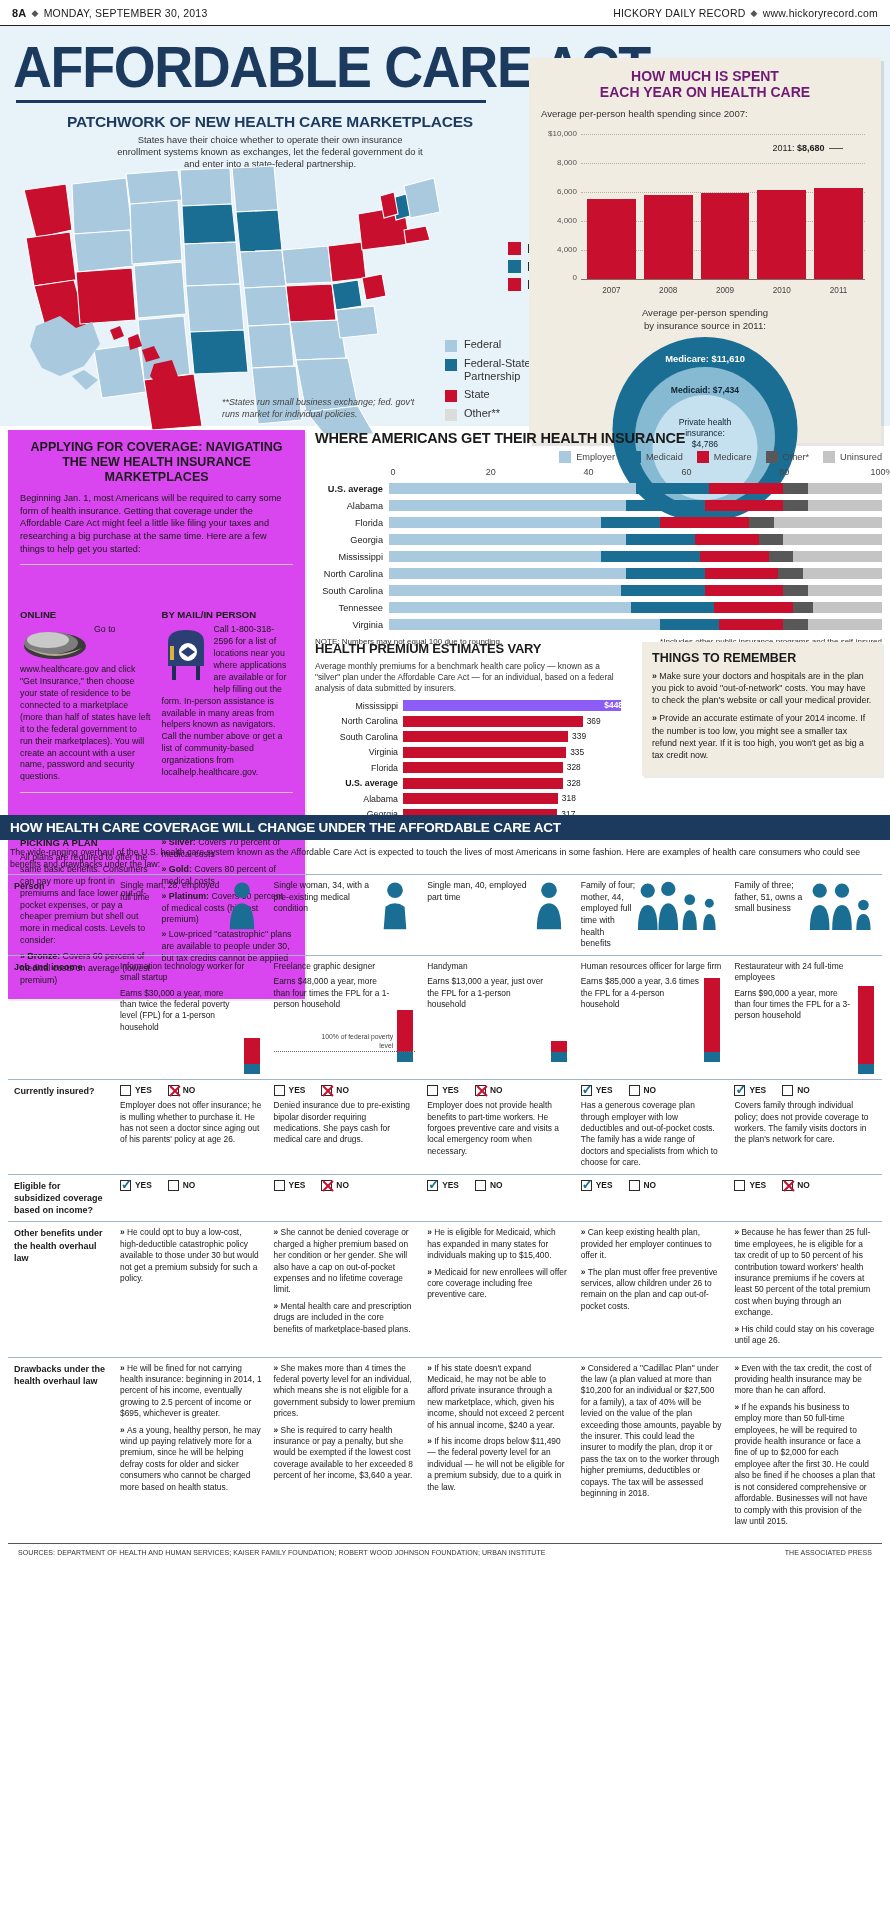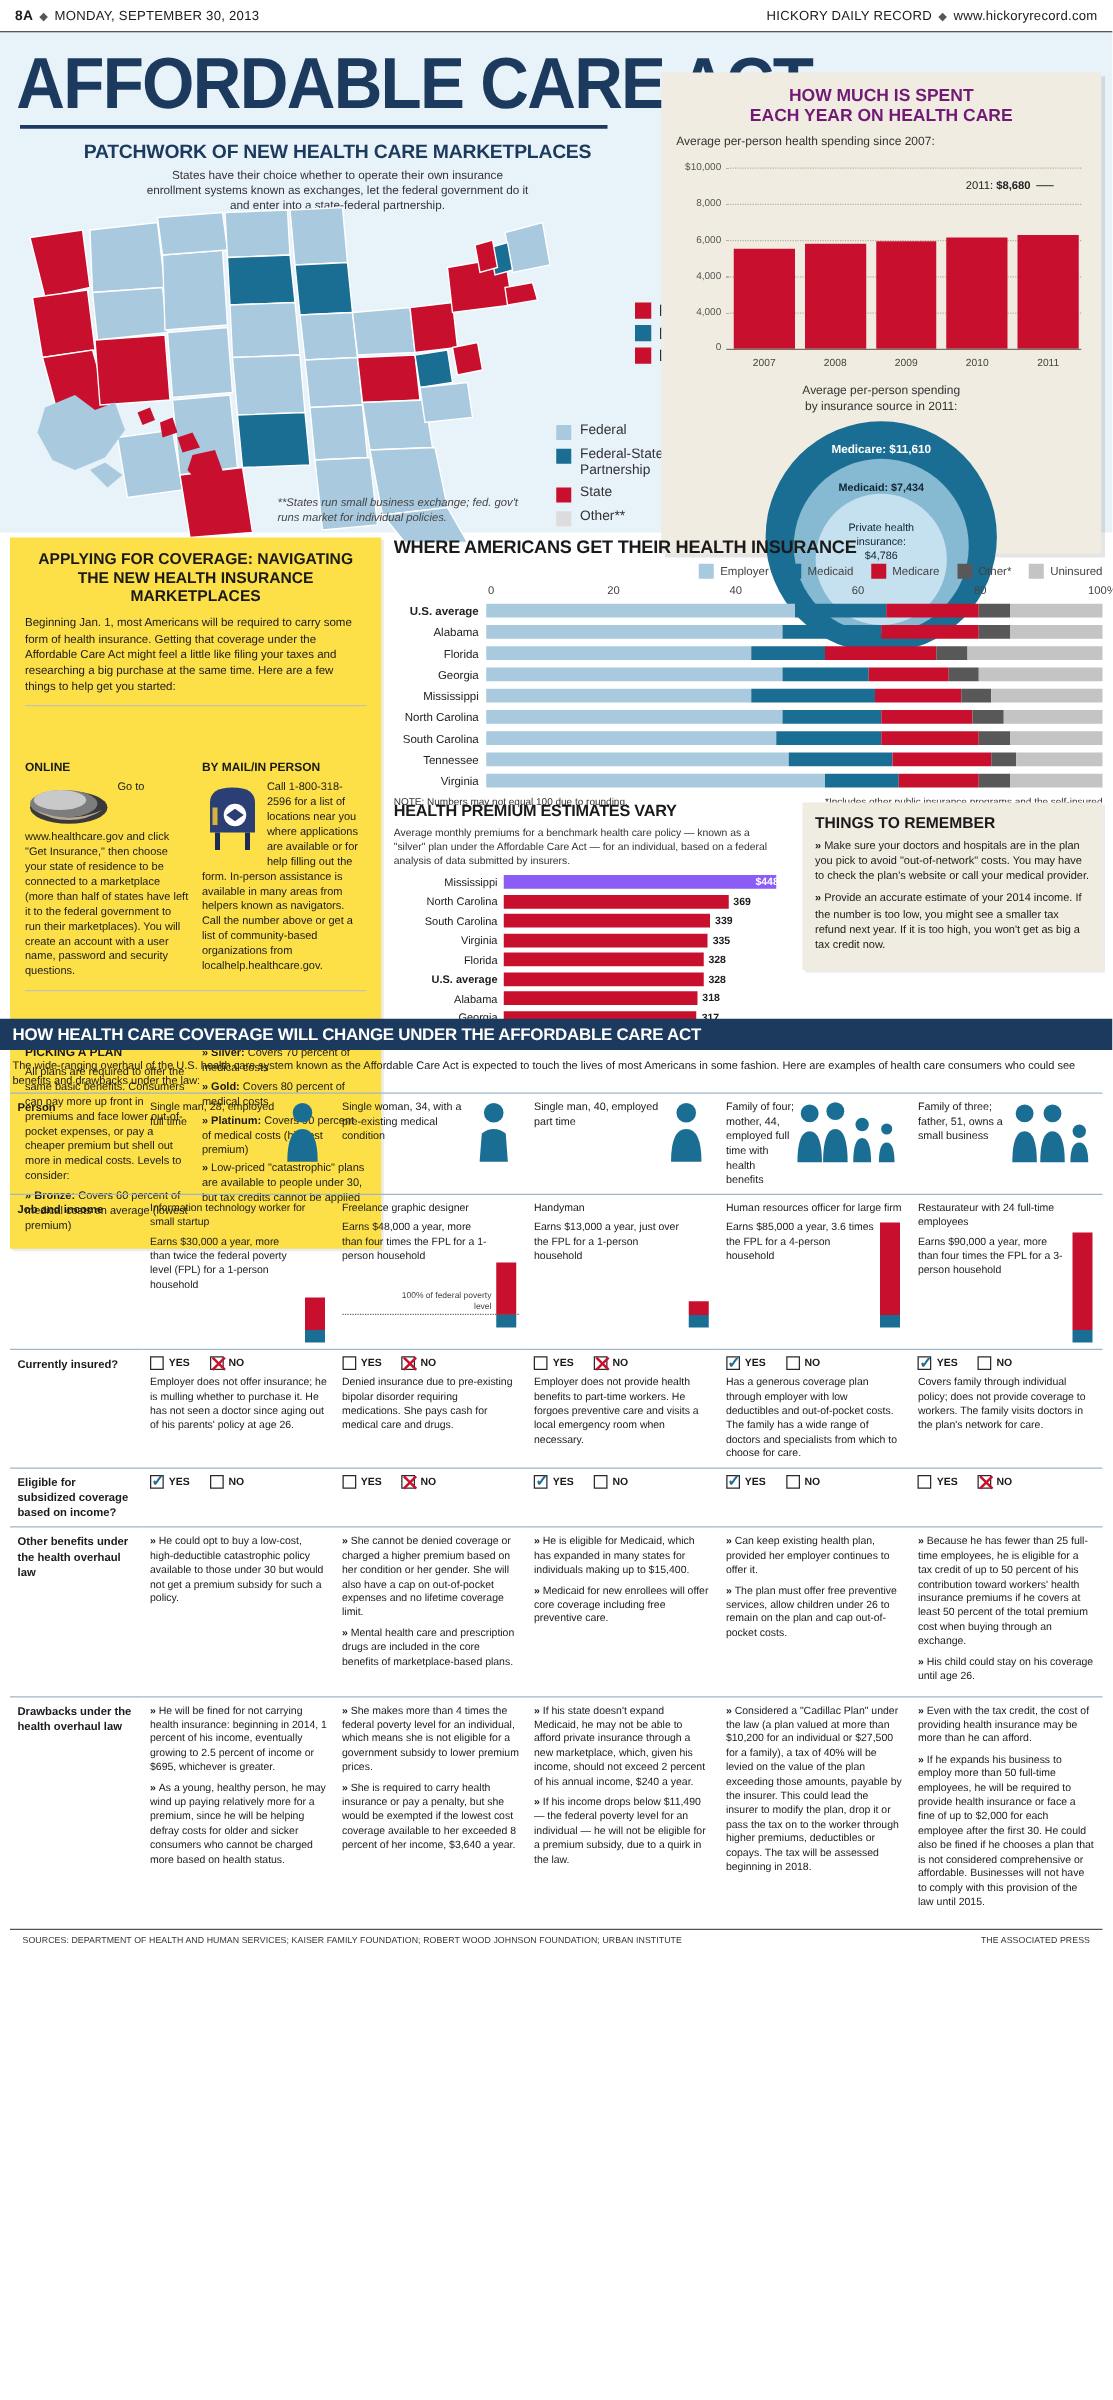--- a/index.html
+++ b/index.html
@@ -66,21 +66,21 @@
   .c1 { width:185px; height:185px; background:#1b6e93; top:0; }
   .c2 { width:140px; height:140px; background:#86b9d2; top:30px; }
   .c3 { width:105px; height:105px; background:#c5e0ee; top:58px; }
   .clab { position:absolute; width:100%; text-align:center; font-size:8.6px; font-weight:bold; }
   .clab1 { top:16px; color:#fff; font-size:9.4px; }
   .clab2 { top:48px; color:#123; }
   .clab3 { top:80px; color:#123; font-weight:normal; line-height:1.25;}
 
   
   .mid { position:relative; }
-  .applybox { position:absolute; left:8px; top:0; width:297px; background:#fde047;
+  .applybox { position:absolute; left:8px; top:0; width:297px; background:#d946ef;
       box-shadow:2px 2px 0 rgba(0,0,0,.08); padding:10px 12px 12px; }
   .applybox h3 { text-align:center; font-size:12.5px; font-weight:bold; line-height:1.2; }
   .applybox .intro { font-size:9.2px; line-height:1.38; margin-top:7px; text-align:left; }
   .hr { border-top:1px solid #c9c2b2; margin:9px 0 8px; }
   .two { display:flex; gap:10px;margin-top:44px; }
   .two > div { flex:1; font-size:8.8px; line-height:1.35; }
   .two h4 { font-size:9.6px; font-weight:bold; margin-bottom:2px; }
   .mouse { width:70px; height:36px; float:left; margin:2px 4px 2px 0; }
   .mailbox { width:48px; height:58px; float:left; margin:2px 4px 2px 0; }
   .plan h4 { font-size:9.6px; font-weight:bold; margin-bottom:2px;}
@@ -103,21 +103,21 @@
 
   
   .prem { position:absolute; left:315px; top:212px; width:312px; }
   .prem h3 { font-size:13px; font-weight:bold; letter-spacing:-.2px; line-height:1.15;}
   .prem .sub { font-size:8.3px; line-height:1.32; margin-top:4px; color:#333; }
   .prow { display:flex; align-items:center; height:14px; margin-bottom:1.5px; }
   .pname { width:88px; text-align:right; font-size:8.8px; padding-right:5px; }
   .pname.b { font-weight:bold; }
   .pbarwrap { flex:1; position:relative; height:11px; }
   .pbar { height:11px; background:#c8102e; }
-  .pval { position:absolute; top:0; font-size:8.4px; line-height:11px; padding-left:4px;font-weight:bold; }
+  .pval { position:absolute; top:0; font-size:8.4px; line-height:11px; padding-left:4px; }
   .pval.inside { color:#fff; font-weight:bold; right:4px; padding:0; }
 
   .things { position:absolute; left:642px; top:212px; width:240px; background:#f1ece1;
       box-shadow:2px 2px 0 rgba(0,0,0,.08); padding:9px 10px; }
   .things h3 { font-size:12.5px; font-weight:bold; margin-bottom:5px;}
   .things p { font-size:8.8px; line-height:1.38; margin-bottom:6px; }
 
   
   .bigsec { position:relative; }
   .bigsec .band { background:#1b3a5e; color:#fff; font-weight:bold; font-size:13.5px;

